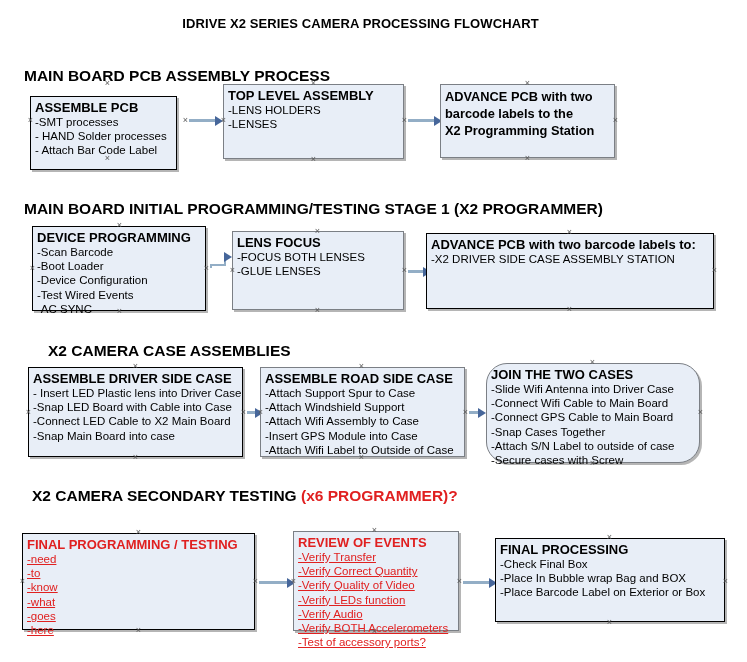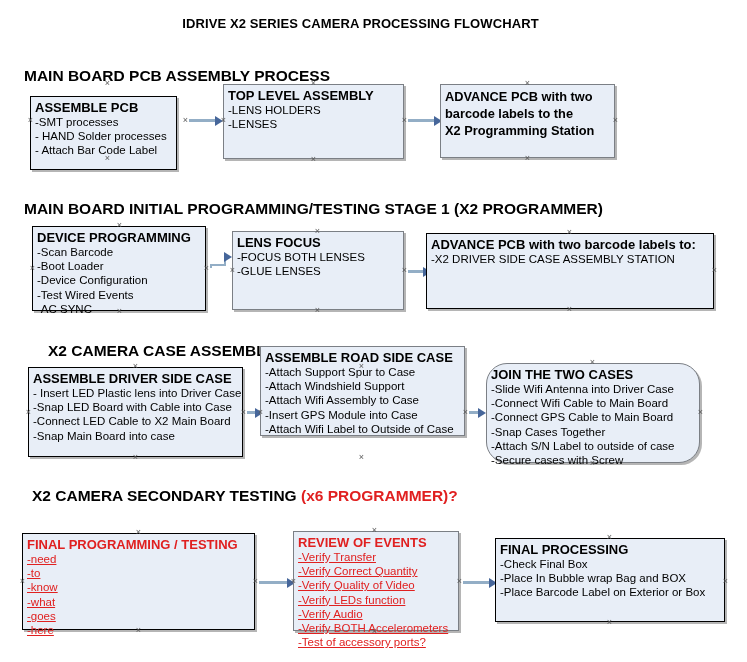--- a/index.html
+++ b/index.html
@@ -198,21 +198,21 @@
     <div class="bline">-Snap Main Board into case</div>
   </div>
   <div class="handle" style="left:132px; top:363px;"></div>
   <div class="handle" style="left:132px; top:454px;"></div>
   <div class="handle" style="left:25px; top:409px;"></div>
   <div class="handle" style="left:240px; top:409px;"></div>
 
   <div class="conn" style="left:247px; top:411px; width:14px;"></div>
   <div class="conn-head" style="left:255px; top:408px;"></div>
 
-  <div class="fbox grey-edge" style="left:260px; top:346px; width:205px; height:90px;">
+  <div class="fbox grey-edge" style="left:260px; top:367px; width:205px; height:90px;">
     <div class="btitle">ASSEMBLE ROAD SIDE CASE</div>
     <div class="bline">-Attach Support Spur to Case</div>
     <div class="bline">-Attach Windshield Support</div>
     <div class="bline">-Attach Wifi Assembly to Case</div>
     <div class="bline">-Insert GPS Module into Case</div>
     <div class="bline">-Attach Wifi Label to Outside of Case</div>
   </div>
   <div class="handle" style="left:358px; top:363px;"></div>
   <div class="handle" style="left:358px; top:454px;"></div>
   <div class="handle" style="left:257px; top:409px;"></div>

